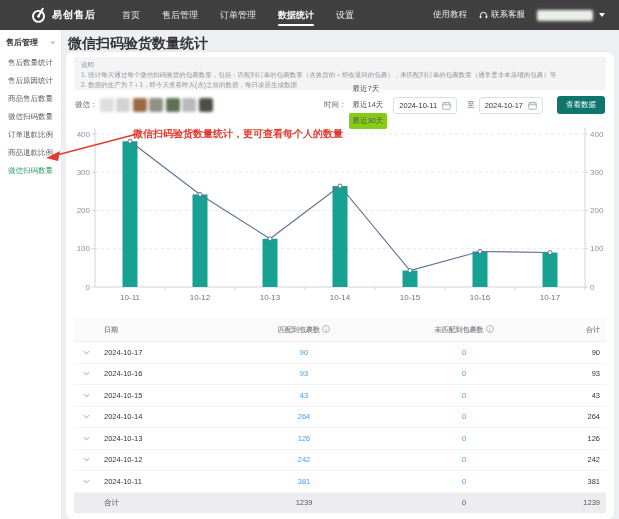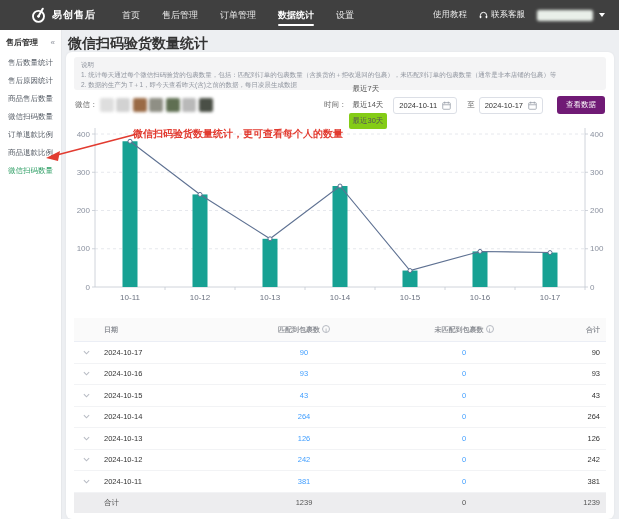--- a/index.html
+++ b/index.html
@@ -54,21 +54,21 @@
   .avatars { display:flex; align-items:center; margin-left:2px; }
   .avatar { width:14px; height:14px; border-radius:2px; margin-right:2.5px; filter:blur(1.6px); }
   .time-label { margin-left:109px; }
   .qr { font-size:7.5px; color:#555; padding:3px 4px; margin-left:2px; border-radius:2px; cursor:pointer; }
   .qr.selected { background:#84cc16; }
   .date-box { display:flex; align-items:center; border:1px solid #dcdfe6; border-radius:3px;
     height:17px; padding:0 5px; margin-left:6px; background:#fff; }
   .date-text { font-size:7.5px; color:#333; margin-right:5px; }
   .cal-icon { width:9px; height:9px; display:inline-block; }
   .date-sep { font-size:7.5px; color:#666; margin:0 4px 0 10px; }
-  .submit-btn { margin-left:14px; background:#701a75; color:#fff; font-size:7.5px;
+  .submit-btn { margin-left:14px; background:#0f766e; color:#fff; font-size:7.5px;
     padding:4px 9px; border:none; border-radius:3px; cursor:pointer; }
   
   .chart-wrap { position:absolute; left:4px; top:72px; width:535px; height:190px; }
   
   .table { position:absolute; left:8px; top:266px; right:8px; font-size:7.5px; }
   .t-row { display:grid; grid-template-columns:30px 120px 160px 160px 1fr; align-items:center; }
   .t-head { height:24px; background:#fafafa; border-bottom:1px solid #ebeef5; color:#909399; font-weight:bold; font-size:7px; }
   .t-body-row { height:21.5px; border-bottom:1px solid #f2f3f5; }
   .t-foot { height:20px; background:#ededef; color:#555; }
   .cell-c { text-align:center; }

